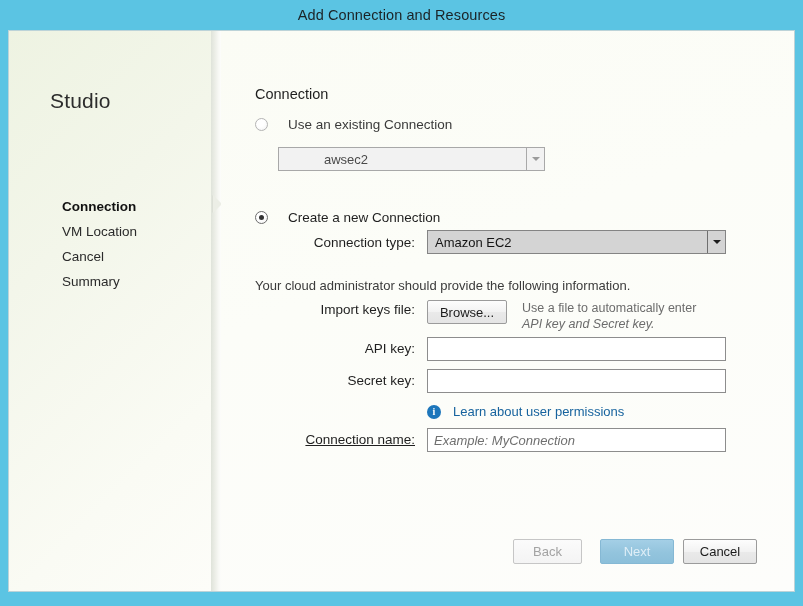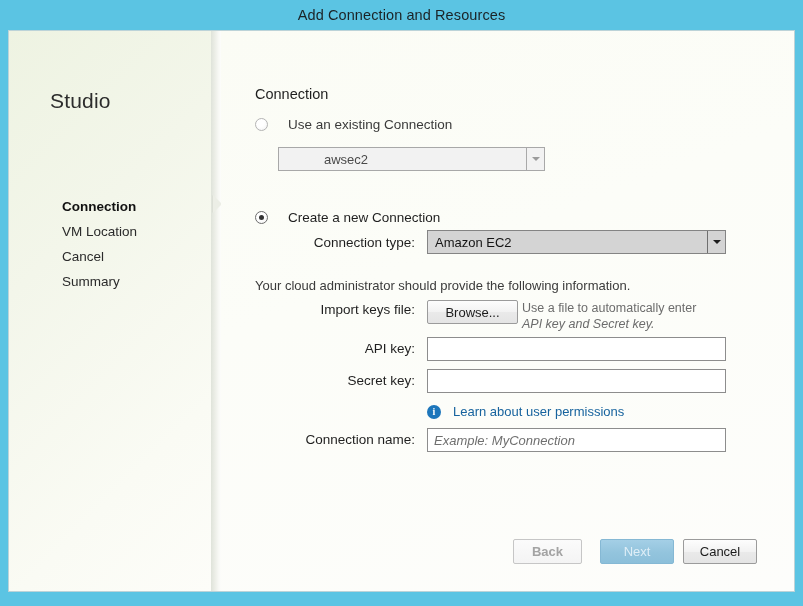--- a/index.html
+++ b/index.html
@@ -345,38 +345,38 @@
       <div class="combo grey" style="left:206px; top:199px; width:299px; height:24px;">
         <span class="combo-text">Amazon EC2</span>
         <span class="combo-btn">
           <span class="arrow"></span>
         </span>
       </div>
 
       <div class="helper-text" style="left:34px; top:247px;">Your cloud administrator should provide the following information.</div>
 
       <div class="field-label" style="left:0px; top:271px; width:194px;">Import keys file:</div>
-      <div class="btn" style="left:206px; top:269px; width:91px; height:24px;">Browse...</div>
+      <div class="btn" style="left:206px; top:269px; width:80px; height:24px;">Browse...</div>
       <div class="hint-text" style="left:301px; top:269px;">Use a file to automatically enter</div>
       <div class="hint-text" style="left:301px; top:285px;font-style:italic;">API key and Secret key.</div>
 
       <div class="field-label" style="left:0px; top:310px; width:194px;">API key:</div>
       <input class="textbox" style="left: 206px; top: 306px; width: 299px; height: 24px;" type="text" placeholder="">
 
       <div class="field-label" style="left:0px; top:342px; width:194px;">Secret key:</div>
       <input class="textbox" style="left: 206px; top: 338px; width: 299px; height: 24px;" type="text" placeholder="">
 
       <div class="link-row" style="left:206px; top:373px;">
         <span class="info-icon">i</span>
         <span class="link-text">Learn about user permissions</span>
       </div>
 
-      <div class="field-label" style="left:0px; top:401px; width:194px;">Connection name:</div>
+      <div class="field-label" style="left:0px; top:401px; width:194px;text-decoration:underline;">Connection name:</div>
       <input class="textbox" style="left: 206px; top: 397px; width: 299px; height: 24px;" type="text" placeholder="Example: MyConnection">
 
     </div>
 
-    <div class="btn disabled" style="left:504px; top:508px; width:69px; height:25px;font-weight:bold;">Back</div>
+    <div class="btn disabled" style="left:504px; top:508px; width:69px; height:25px;">Back</div>
     <div class="btn primary" style="left:583px; top:508px; width:74px; height:25px;margin-left:8px;">Next</div>
     <div class="btn" style="left:674px; top:508px; width:74px; height:25px;">Cancel</div>
 
   </div>
 </div>
 
 </body></html>

